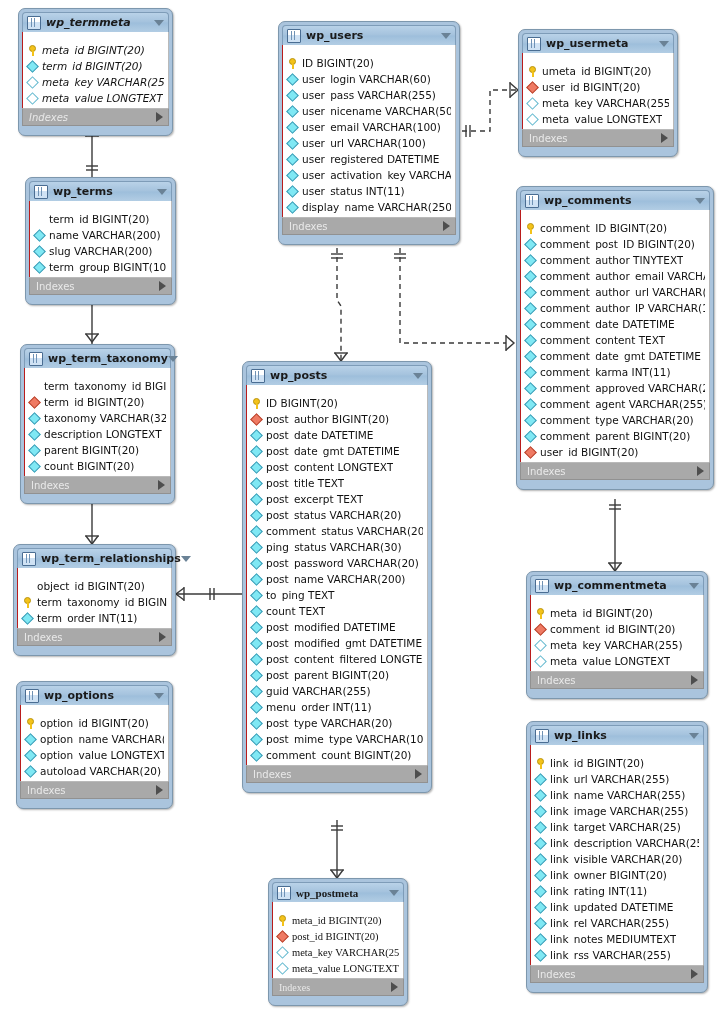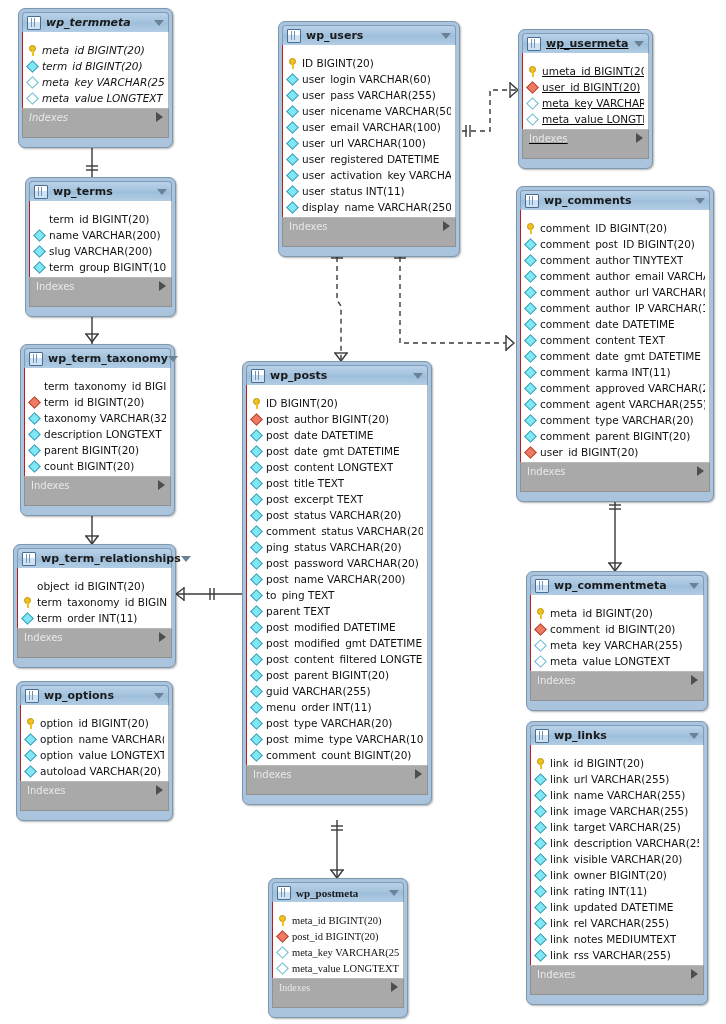--- a/index.html
+++ b/index.html
@@ -81,21 +81,21 @@
   .g.dia.hollow{background:#ffffff;border-color:#64b9cf;}
   .g.dia.fk{background:#ef7a63;border-color:#b8452f;}
   .g.none{width:9px;height:9px;margin-right:5px;}
   .col .cname{overflow:hidden;text-overflow:clip;}
 
   .tbl .idx{
     height:16px;display:flex;align-items:center;
     background:#a9a9a9;
     border:1px solid #919191;
     border-top:1px solid #b9b9b9;
-    padding:0 5px 12px 6px;
+    padding:0 5px 0 6px;
     font-size:10px;color:#e9e9e9;
   }
   .tbl .idx .arrow{
     margin-left:auto;width:0;height:0;
     border-top:5px solid transparent;border-bottom:5px solid transparent;
     border-left:7px solid #4e4e4e;
   }
 </style>
 </head>
 <body>
@@ -383,21 +383,21 @@
           <div class="col">
             <span class="g dia"></span>
             <span class="cname">display_name VARCHAR(250)</span>
           </div>
         </div>
         <div class="idx">
           <span>Indexes</span>
           <span class="arrow"></span>
         </div>
       </div>
-      <div class="tbl" style="left: 518px; top: 29px; width: 135px; text-decoration: underline;">
+      <div class="tbl" style="left: 518px; top: 29px; width: 160px;">
         <div class="hdr">
           <span class="ticon"></span>
           <span class="tname">wp_usermeta</span>
           <span class="caret"></span>
         </div>
         <div class="cols">
           <div class="col">
             <span class="g key"></span>
             <span class="cname">umeta_id BIGINT(20)</span>
           </div>
@@ -530,37 +530,37 @@
           <div class="col">
             <span class="g dia"></span>
             <span class="cname">post_status VARCHAR(20)</span>
           </div>
           <div class="col">
             <span class="g dia"></span>
             <span class="cname">comment_status VARCHAR(20)</span>
           </div>
           <div class="col">
             <span class="g dia"></span>
-            <span class="cname">ping_status VARCHAR(20)</span>
+            <span class="cname">ping_status VARCHAR(30)</span>
           </div>
           <div class="col">
             <span class="g dia"></span>
             <span class="cname">post_password VARCHAR(20)</span>
           </div>
           <div class="col">
             <span class="g dia"></span>
             <span class="cname">post_name VARCHAR(200)</span>
           </div>
           <div class="col">
             <span class="g dia"></span>
             <span class="cname">to_ping TEXT</span>
           </div>
           <div class="col">
             <span class="g dia"></span>
-            <span class="cname">parent TEXT</span>
+            <span class="cname">count TEXT</span>
           </div>
           <div class="col">
             <span class="g dia"></span>
             <span class="cname">post_modified DATETIME</span>
           </div>
           <div class="col">
             <span class="g dia"></span>
             <span class="cname">post_modified_gmt DATETIME</span>
           </div>
           <div class="col">

